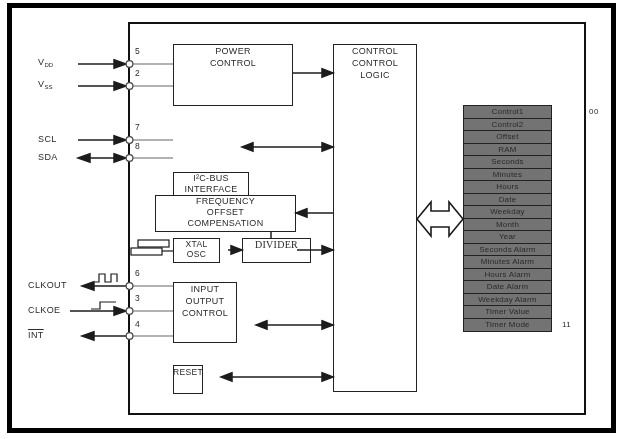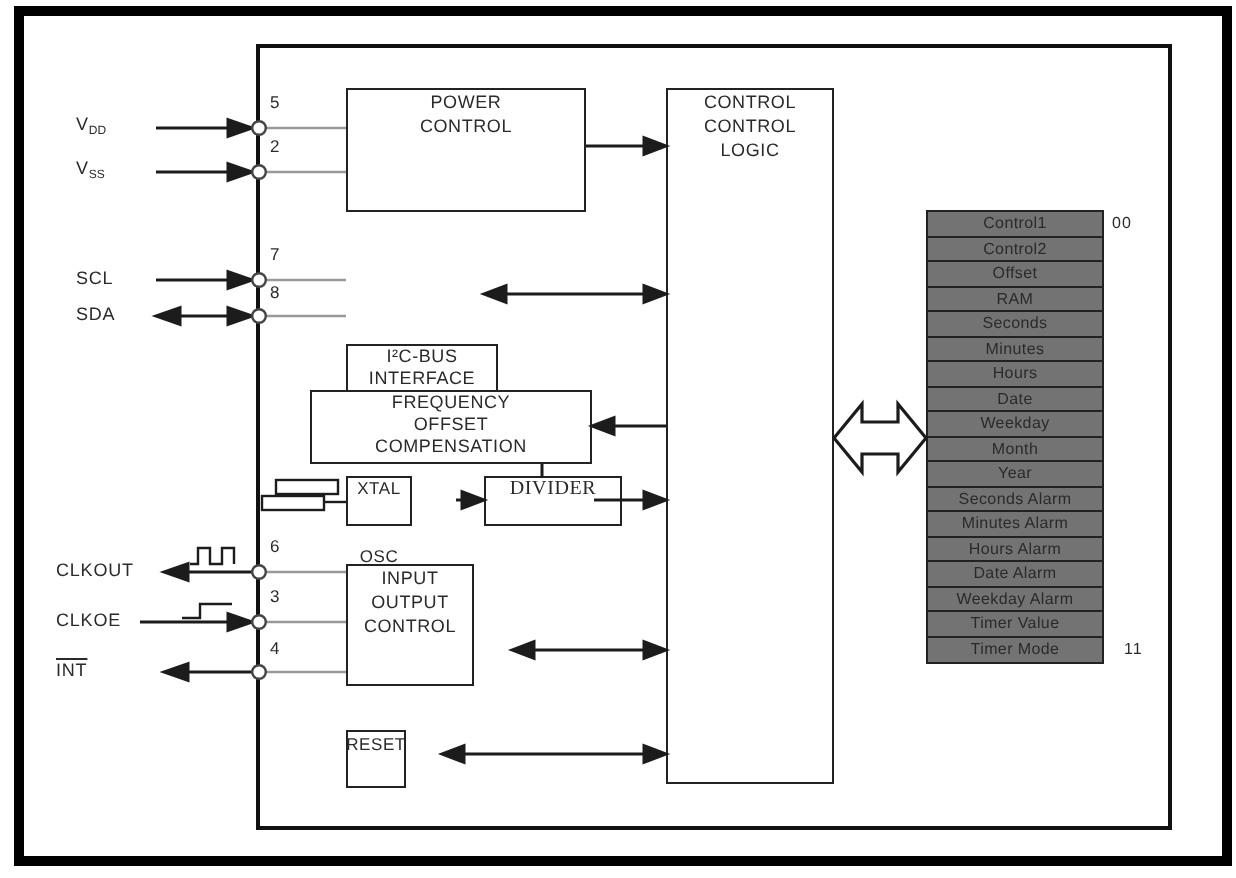--- a/index.html
+++ b/index.html
@@ -16,37 +16,37 @@
     border:2.5px solid #111;box-sizing:border-box;background:#fff;
   }
   .block{
     position:absolute;border:1.6px solid #222;background:#fff;box-sizing:border-box;
     display:flex;flex-direction:column;align-items:center;
     font-size:9px;line-height:12px;letter-spacing:0.3px;text-align:center;color:#2a2a2a;
   }
   .b-power{left:173px;top:44px;width:120px;height:62px;}
   .b-i2c{left:173px;top:132px;width:76px;height:30px;line-height:11px;margin-top:40px;}
   .b-foc{left:155px;top:195px;width:141px;height:37px;line-height:11px;}
-  .b-xtal{left:173px;top:238px;width:33px;height:25px;line-height:10px;font-size:8.5px;gap:24px;}
+  .b-xtal{left:173px;top:238px;width:47px;height:25px;line-height:10px;font-size:8.5px;}
   .b-div{left:242px;top:238px;width:69px;height:25px;font-size:10px;font-family:Liberation Serif, serif;}
   .b-ioc{left:173px;top:282px;width:64px;height:61px;}
   .b-reset{left:173px;top:365px;width:30px;height:29px;font-size:8.5px;}
   .b-scl{left:333px;top:44px;width:84px;height:348px;}
   .reg-table{
     position:absolute;left:463px;top:105px;width:89px;border:1.5px solid #222;
     box-sizing:border-box;background:#737373;
   }
   .reg-row{
     height:12.5px;box-sizing:border-box;border-bottom:1px solid #222;
     display:flex;align-items:center;justify-content:center;
     font-size:8px;letter-spacing:0.2px;color:#2a2a2a;
   }
   .reg-row:last-child{border-bottom:none;}
   .addr{position:absolute;font-size:8px;color:#2a2a2a;letter-spacing:0.5px;}
-  .addr-first{left:556px;top:107px;}
+  .addr-first{left:589px;top:107px;}
   .addr-last{left:562px;top:320px;}
   .pin-label{position:absolute;font-size:9px;letter-spacing:0.4px;color:#2a2a2a;}
   .pin-label .sub{font-size:6px;vertical-align:-2px;letter-spacing:0;}
   .overline{text-decoration:overline;}
   .pin-num{position:absolute;left:135px;font-size:8.5px;color:#2a2a2a;}
   svg.overlay{position:absolute;left:0;top:0;pointer-events:none;}
 </style>
 </head>
 <body>
 

